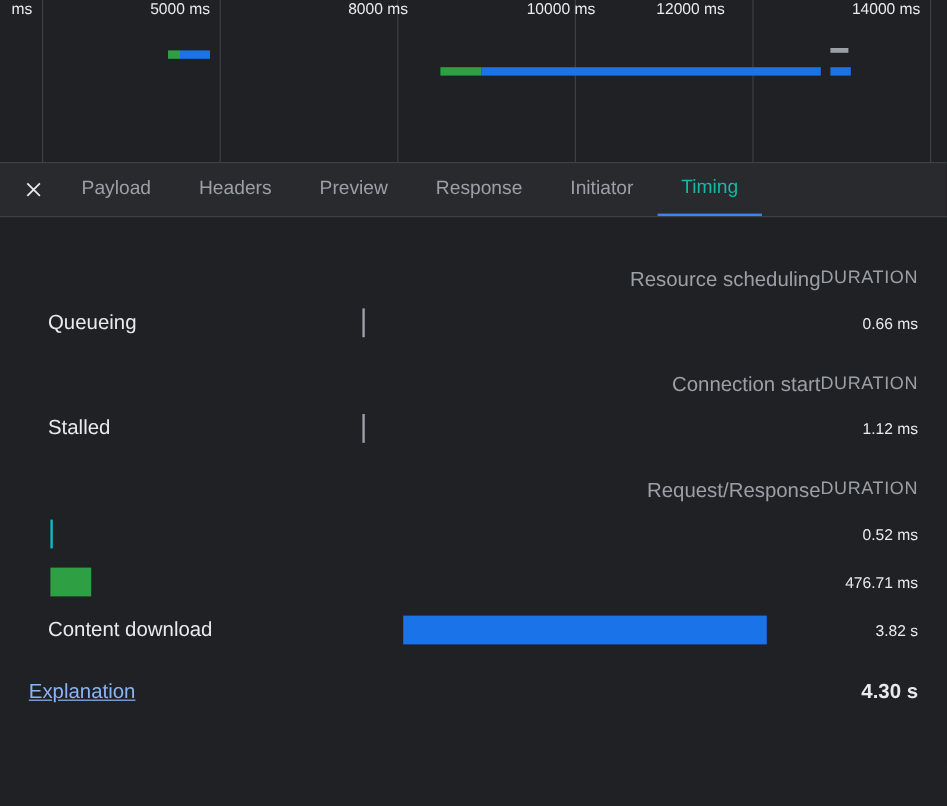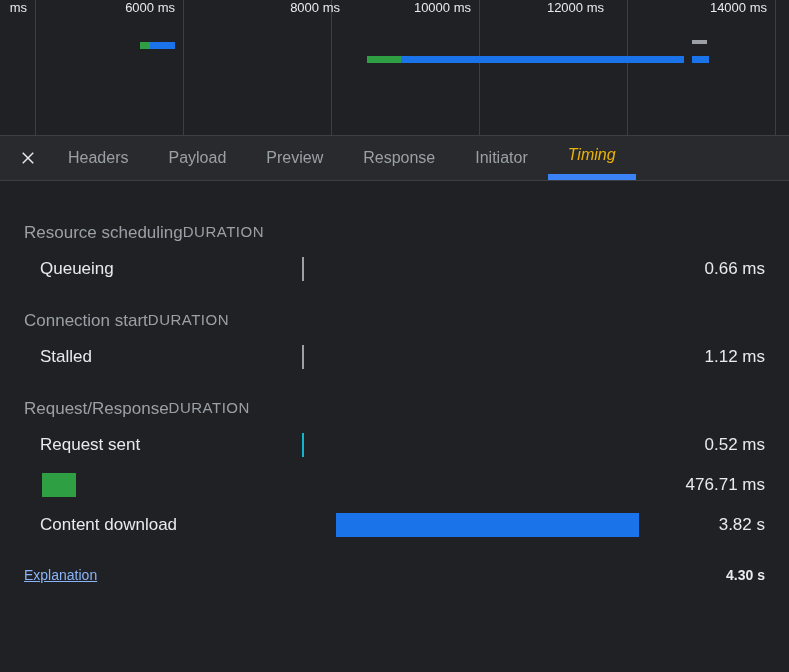--- a/index.html
+++ b/index.html
@@ -75,30 +75,29 @@
     .tab {
       padding: 0 20px;
       height: 100%;
       display: flex;
       align-items: center;
       font-size: 16px;
       color: #9aa0a6;
       cursor: pointer;
     }
     .tab.active {
-      color: #eab308;
-      border-bottom: 6px solid #3b82f6;
-      font-style: italic;
+      color: #14b8a6;
+      border-bottom: 2px solid #3b82f6;
     }
     .panel {
       padding: 42px 24px 0 24px;
     }
     .section-header {
       display: flex;
-      justify-content: flex-start;
+      justify-content: flex-end;
       font-size: 17px;
       color: #9aa0a6;
       margin-bottom: 14px;
     }
     .section-header .dur-label { letter-spacing: 0.5px; font-size: 15px; }
     .timing-row {
       display: flex;
       align-items: center;
       margin-bottom: 16px;
     }
@@ -118,29 +117,29 @@
       top: 0;
       height: 24px;
     }
     .tb-grey { background: #9aa0a6; width: 2px; }
     .tb-teal { background: #12b5cb; width: 2px; }
     .tb-green { background: #2ea043; width: 34px; }
     .tb-blue { background: #1a73e8; }
     .timing-value {
       width: 130px;
       text-align: right;
-      font-size: 17px;
+      font-size: 13px;
       color: #e8eaed;
     }
     .section { margin-bottom: 30px; }
     .footer {
       display: flex;
       justify-content: space-between;
       padding: 0 24px;
-      font-size: 14px;
+      font-size: 17px;
     }
     .footer-link {
       color: #8ab4f8;
       text-decoration: underline;
       cursor: pointer;
     }
     .footer-total { font-weight: 600; color: #e8eaed; }
   </style>
 </head>
 <body>
@@ -149,43 +148,43 @@
   <div class="gridlines">
     <div class="gridline" style="left:35px"></div>
     <div class="gridline" style="left:183px"></div>
     <div class="gridline" style="left:331px"></div>
     <div class="gridline" style="left:479px"></div>
     <div class="gridline" style="left:627px"></div>
     <div class="gridline" style="left:775px"></div>
   </div>
   <div class="ruler">
     <div class="ruler-tick partial" style="left:27px">ms</div>
-    <div class="ruler-tick" style="left:175px">6000 ms</div>
+    <div class="ruler-tick" style="left:175px">5000 ms</div>
     <div class="ruler-tick" style="left:340px">8000 ms</div>
-    <div class="ruler-tick" style="left:471px">10000 ms</div>
+    <div class="ruler-tick" style="left:496px">10000 ms</div>
     <div class="ruler-tick" style="left:604px">12000 ms</div>
     <div class="ruler-tick" style="left:767px">14000 ms</div>
   </div>
   <div class="waterfall-bar wb-small-green" style="left:140px; top:42px; width:10px"></div>
   <div class="waterfall-bar wb-small-blue" style="left:150px; top:42px; width:25px"></div>
   <div class="waterfall-bar wb-green" style="left:367px; top:56px; width:34px"></div>
   <div class="waterfall-bar wb-blue" style="left:401px; top:56px; width:283px"></div>
   <div class="waterfall-bar wb-grey" style="left:692px; top:40px; width:15px; height:4px"></div>
   <div class="waterfall-bar wb-blue" style="left:692px; top:56px; width:17px"></div>
 </div>
 
 <div class="tab-bar">
   <div class="close-x">
     <svg viewBox="0 0 24 24" stroke="#e8eaed" stroke-width="2" fill="none">
         <line x1="5" y1="5" x2="19" y2="19"></line>
         <line x1="19" y1="5" x2="5" y2="19"></line>
       </svg>
   </div>
+  <div class="tab">Payload</div>
   <div class="tab">Headers</div>
-  <div class="tab">Payload</div>
   <div class="tab">Preview</div>
   <div class="tab">Response</div>
   <div class="tab">Initiator</div>
   <div class="tab active">Timing</div>
 </div>
 
 <div class="panel">
 
   <div class="section">
     <div class="section-header">
@@ -214,21 +213,20 @@
       <div class="timing-value">1.12 ms</div>
     </div>
   </div>
 
   <div class="section">
     <div class="section-header">
       <span>Request/Response</span>
       <span class="dur-label">DURATION</span>
     </div>
     <div class="timing-row">
-      <div class="timing-label">Request sent</div>
       <div class="timing-bar-area">
         <div class="timing-bar tb-teal" style="left:18px"></div>
       </div>
       <div class="timing-value">0.52 ms</div>
     </div>
     <div class="timing-row">
       <div class="timing-bar-area">
         <div class="timing-bar tb-green" style="left:18px"></div>
       </div>
       <div class="timing-value">476.71 ms</div>

